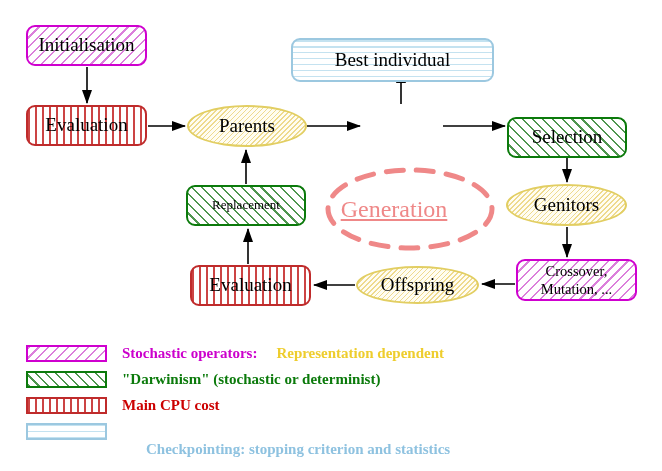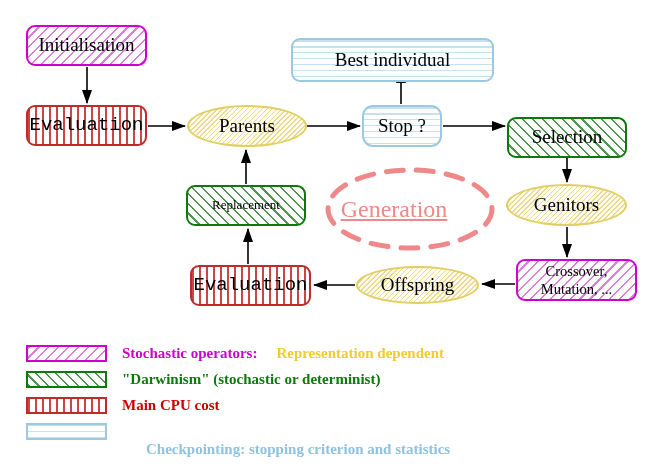--- a/index.html
+++ b/index.html
@@ -17,21 +17,20 @@
     border:2px solid #cf00cf;
     background:repeating-linear-gradient(135deg,#db7fdb 0 1.5px,#ffffff 1.5px 7px);
   }
   .hatch-green{
     border:2px solid #0b7a0b;
     background:repeating-linear-gradient(45deg,#4f964f 0 1.5px,#ffffff 1.5px 7px);
   }
   .stripe-red{
     border:2px solid #bf2b2b;
     background:repeating-linear-gradient(90deg,#cc4444 0 2px,#ffffff 2px 7px);
-    font-family:Liberation Mono, monospace;
   }
   .stripe-blue{
     border:2px solid #9cc8e0;
     background:repeating-linear-gradient(180deg,#c4e2f0 0 1.5px,#ffffff 1.5px 6px);
   }
   .ellipse-yellow{
     border:2px solid #e2ce62;border-radius:50%;
     background:#fffdf2 repeating-linear-gradient(135deg,#eeda8e 0 1px,rgba(255,255,255,0) 1px 3.5px);
   }
   .rounded{border-radius:11px;}
@@ -99,21 +98,20 @@
   </svg>
 
   <div id="n-init" class="node hatch-magenta">Initialisation</div>
 
   <div id="n-eval1" class="node stripe-red">Evaluation</div>
 
   <div id="n-parents" class="node ellipse-yellow">Parents</div>
 
   <div id="n-best" class="node stripe-blue">Best individual</div>
 
-  <div id="n-stop" class="node stripe-blue rounded">Stop ?</div>
 
   <div id="n-selection" class="node hatch-green">Selection</div>
 
   <div id="n-replacement" class="node hatch-green">Replacement</div>
 
   <div id="n-generation" class="node">Generation</div>
 
   <div id="n-genitors" class="node ellipse-yellow">Genitors</div>
 
   <div id="n-eval2" class="node stripe-red">Evaluation</div>

